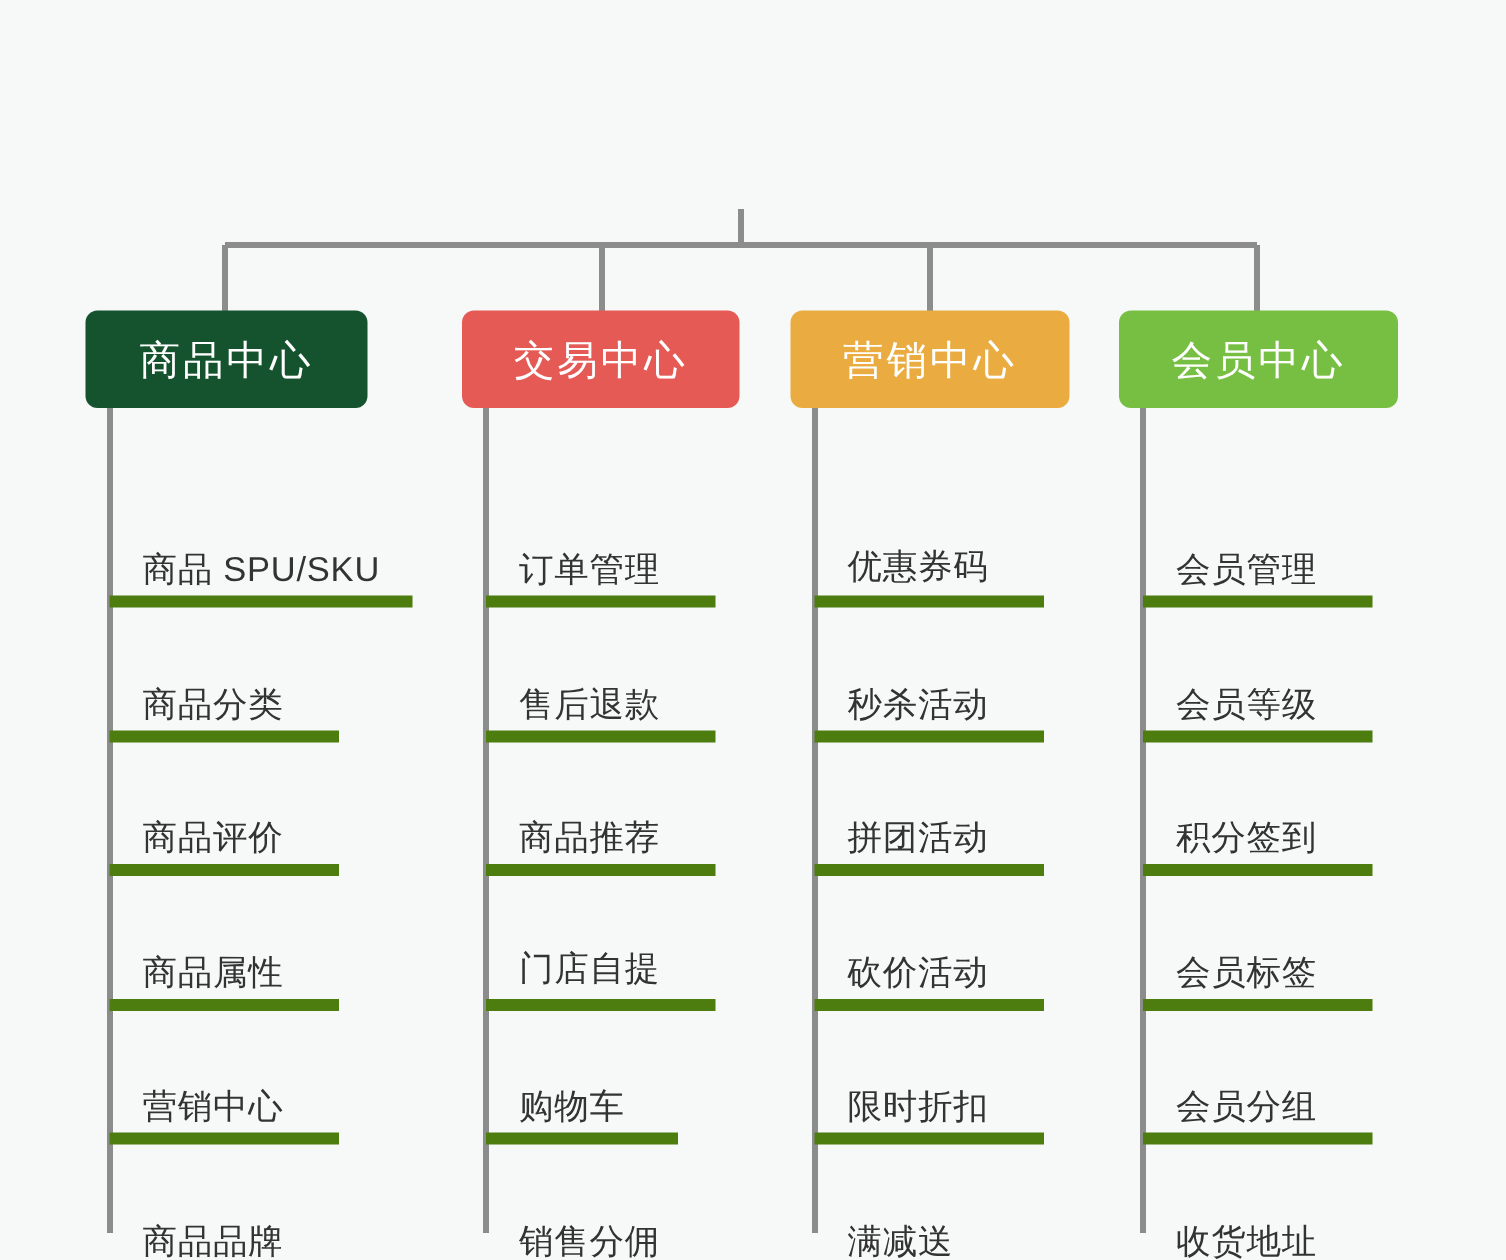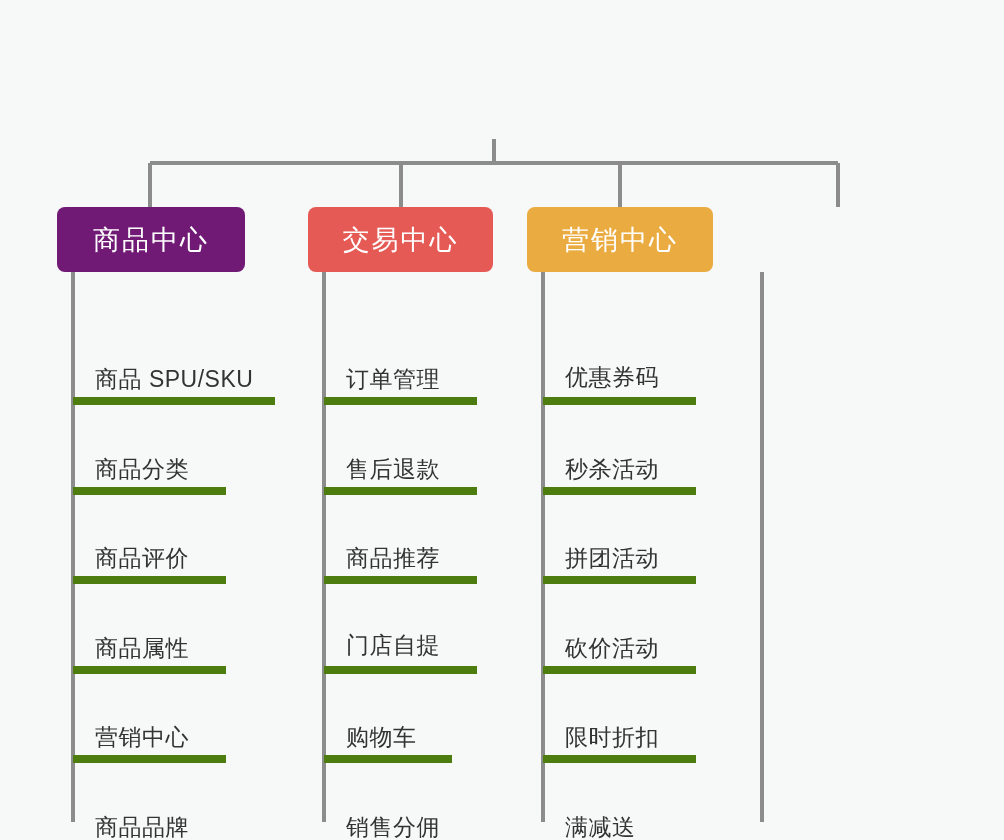--- a/index.html
+++ b/index.html
@@ -122,21 +122,21 @@
       <line x1="838" y1="163" x2="838" y2="207"></line>
 
       <line x1="73" y1="272" x2="73" y2="822"></line>
       <line x1="324" y1="272" x2="324" y2="822"></line>
       <line x1="543" y1="272" x2="543" y2="822"></line>
       <line x1="762" y1="272" x2="762" y2="822"></line>
     </g>
   </svg>
 
   <div class="column" style="left: 57px; width: 188px;">
-    <div class="cat-box" style="background: #701a75; width: 188px;">
+    <div class="cat-box" style="background: #14532d; width: 188px;">
       <span>商品中心</span>
     </div>
     <ul class="leaf-list">
         <li class="leaf-item" style="top: 89px; width: 202px;">
           <span class="leaf-label">商品 SPU/SKU</span>
         </li>
         <li class="leaf-item" style="top: 178.5px; width: 153px;">
           <span class="leaf-label">商品分类</span>
         </li>
         <li class="leaf-item" style="top: 268px; width: 153px;">
@@ -199,14 +199,39 @@
         </li>
         <li class="leaf-item" style="top: 447px; width: 153px;">
           <span class="leaf-label">限时折扣</span>
         </li>
         <li class="leaf-item" style="top: 536.5px; width: 128px;">
           <span class="leaf-label">满减送</span>
         </li>
       </ul>
   </div>
 
+  <div class="column" style="left: 746px; width: 186px;">
+    <div class="cat-box" style="background: rgb(118, 191, 66); width: 186px;">
+      <span>会员中心</span>
+    </div>
+    <ul class="leaf-list">
+        <li class="leaf-item" style="top: 89px; width: 153px;">
+          <span class="leaf-label">会员管理</span>
+        </li>
+        <li class="leaf-item" style="top: 178.5px; width: 153px;">
+          <span class="leaf-label">会员等级</span>
+        </li>
+        <li class="leaf-item" style="top: 268px; width: 153px;">
+          <span class="leaf-label">积分签到</span>
+        </li>
+        <li class="leaf-item" style="top: 357.5px; width: 153px;">
+          <span class="leaf-label">会员标签</span>
+        </li>
+        <li class="leaf-item" style="top: 447px; width: 153px;">
+          <span class="leaf-label">会员分组</span>
+        </li>
+        <li class="leaf-item" style="top: 536.5px; width: 153px;">
+          <span class="leaf-label">收货地址</span>
+        </li>
+      </ul>
+  </div>
 
 </div>
 
 </body></html>

